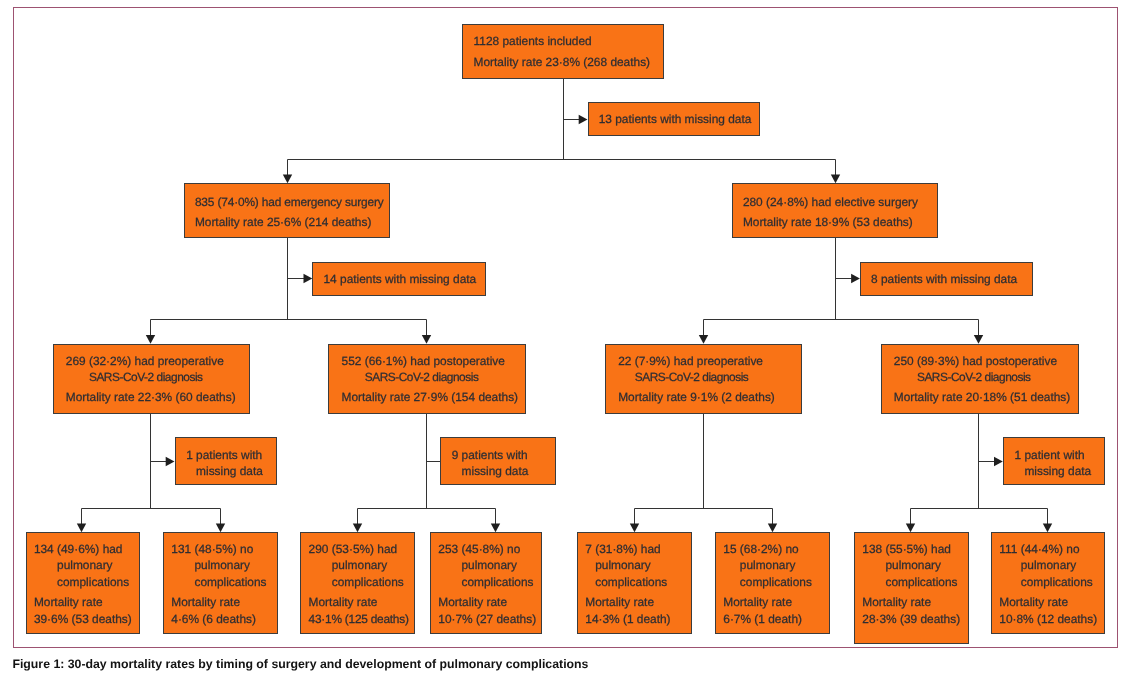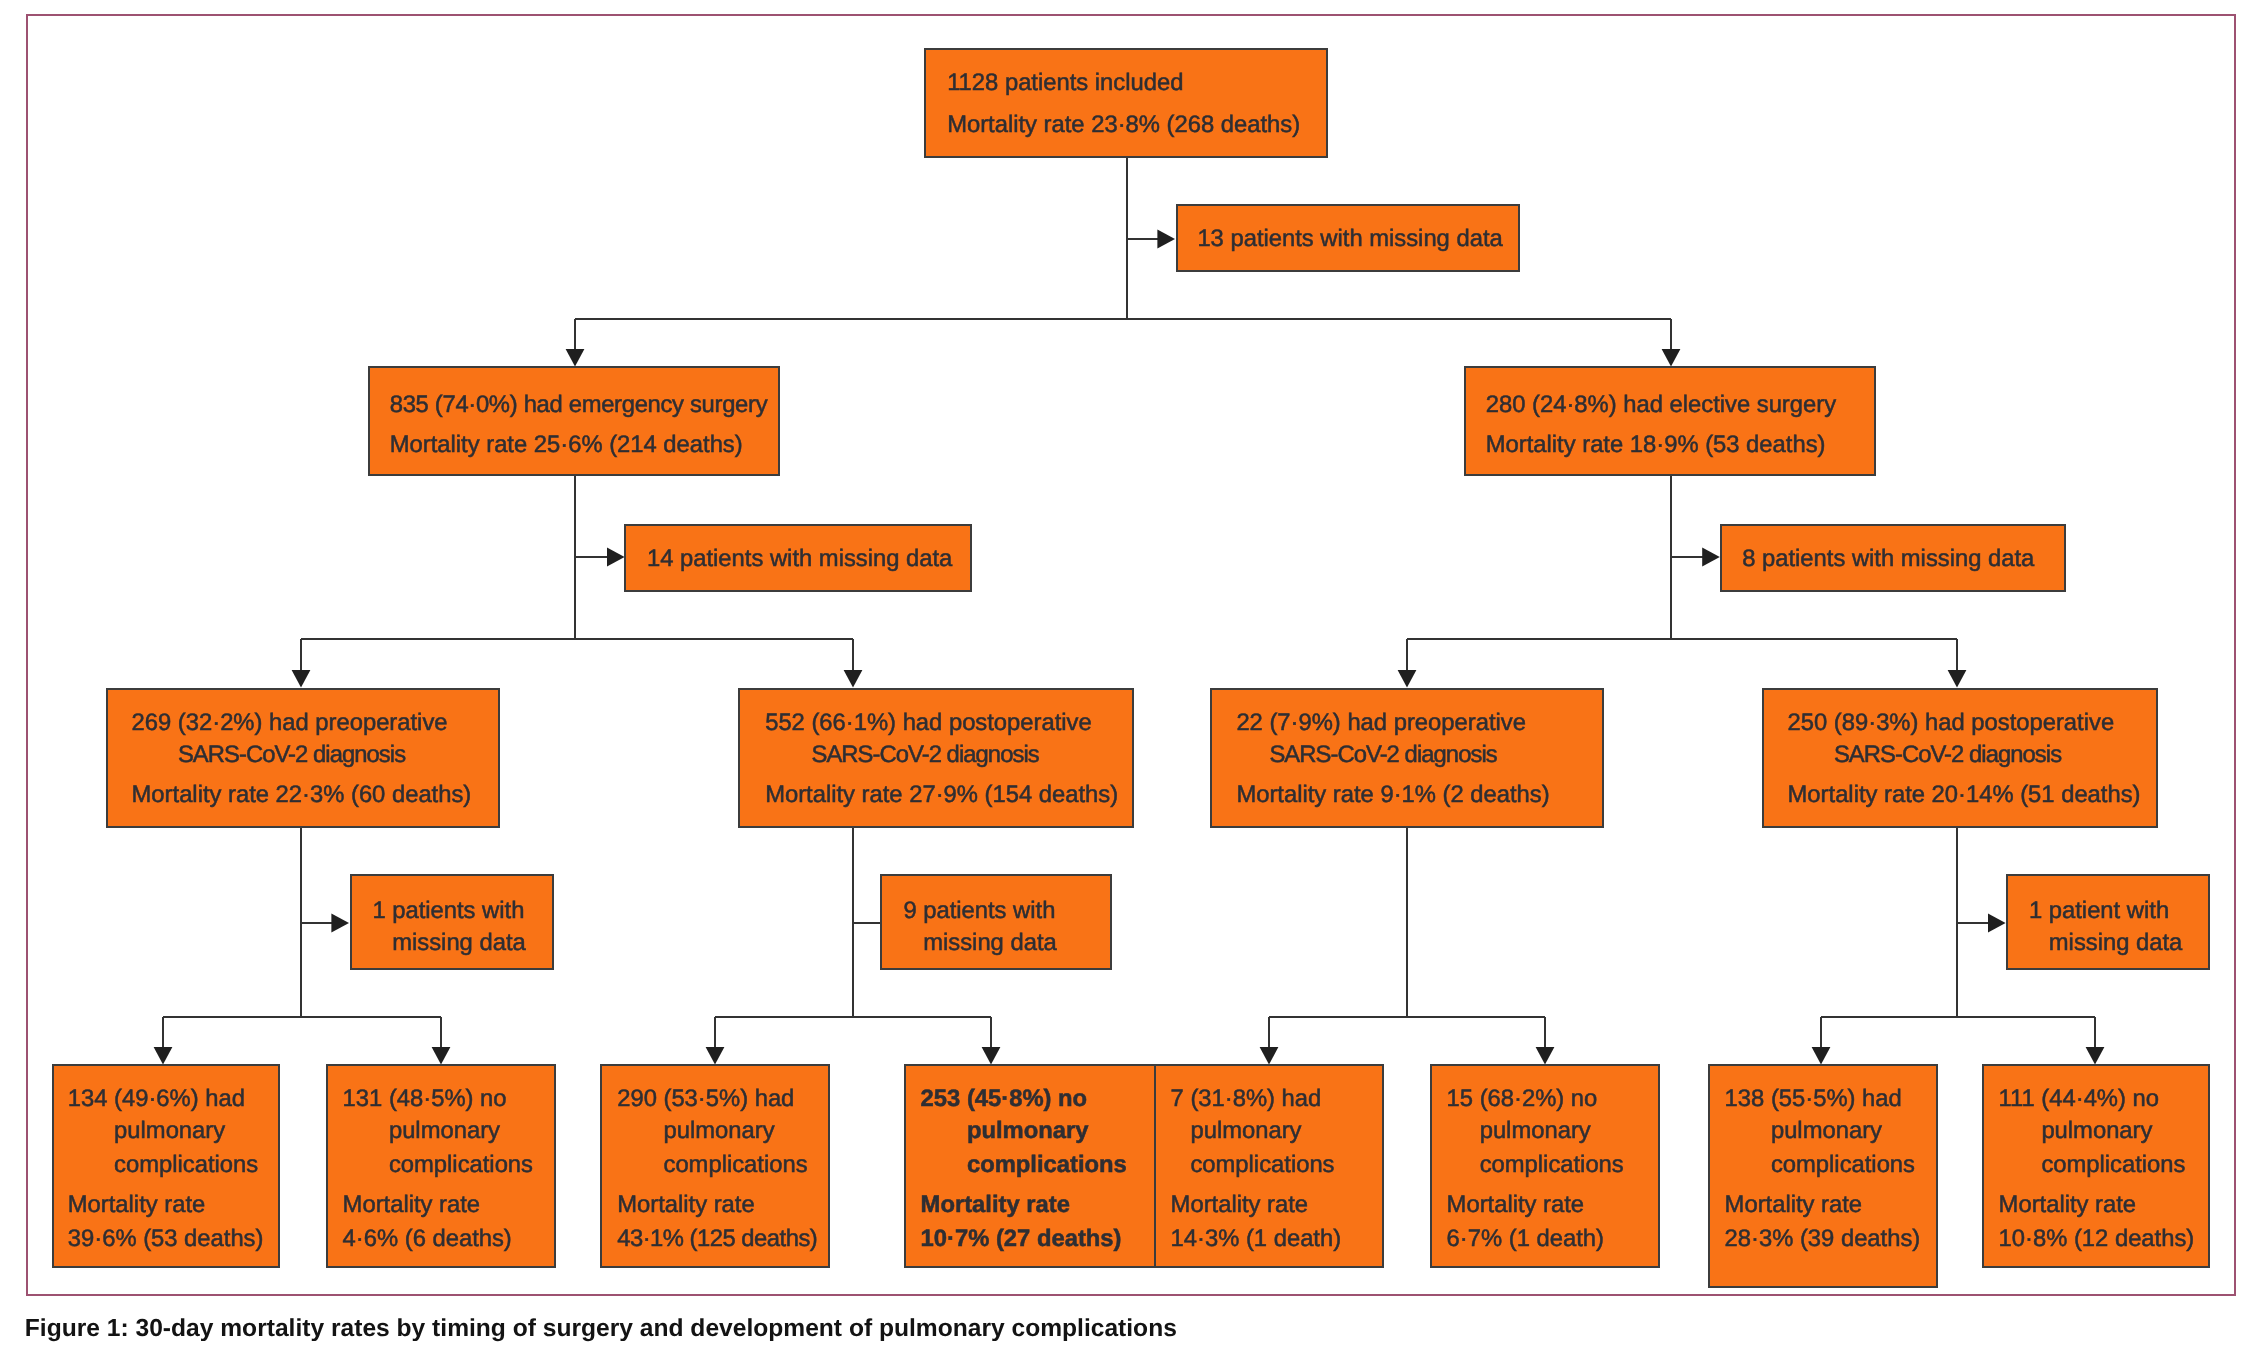--- a/index.html
+++ b/index.html
@@ -110,34 +110,34 @@
         <span class="ln" style="position: absolute; left: 10.2px; top: 8px;">14 patients with missing data</span>
       </div>
       <div class="node" style="left: 859.9px; top: 261.6px; width: 173.5px; height: 34.5px;">
         <span class="ln" style="position: absolute; left: 10.2px; top: 8px;">8 patients with missing data</span>
       </div>
       <div class="node" style="left: 52.6px; top: 343.8px; width: 197.7px; height: 70.6px;">
         <span class="ln" style="position: absolute; left: 12.2px; top: 8.2px;">269 (32·2%) had preoperative</span>
         <span class="ln" style="position: absolute; left: 35.3563px; top: 24.4px; letter-spacing: -0.465px;">SARS-CoV-2 diagnosis</span>
         <span class="ln" style="position: absolute; left: 12.2px; top: 44.4px;">Mortality rate 22·3% (60 deaths)</span>
       </div>
-      <div class="node" style="left: 328.4px; top: 344px; width: 197.3px; height: 70.3px; margin-left: 41px;">
+      <div class="node" style="left: 328.4px; top: 344px; width: 197.3px; height: 70.3px;">
         <span class="ln" style="position: absolute; left: 12.2px; top: 8.2px;">552 (66·1%) had postoperative</span>
         <span class="ln" style="position: absolute; left: 35.3563px; top: 24.4px; letter-spacing: -0.465px;">SARS-CoV-2 diagnosis</span>
         <span class="ln" style="position: absolute; left: 12.2px; top: 44.4px;">Mortality rate 27·9% (154 deaths)</span>
       </div>
       <div class="node" style="left: 605px; top: 343.9px; width: 197.3px; height: 70.3px;">
         <span class="ln" style="position: absolute; left: 12.2px; top: 8.2px;">22 (7·9%) had preoperative</span>
         <span class="ln" style="position: absolute; left: 28.7312px; top: 24.4px; letter-spacing: -0.465px;">SARS-CoV-2 diagnosis</span>
         <span class="ln" style="position: absolute; left: 12.2px; top: 44.4px;">Mortality rate 9·1% (2 deaths)</span>
       </div>
       <div class="node" style="left: 880.6px; top: 343.9px; width: 198px; height: 70.5px;">
         <span class="ln" style="position: absolute; left: 12.2px; top: 8.2px;">250 (89·3%) had postoperative</span>
         <span class="ln" style="position: absolute; left: 35.3563px; top: 24.4px; letter-spacing: -0.465px;">SARS-CoV-2 diagnosis</span>
-        <span class="ln" style="position: absolute; left: 12.2px; top: 44.4px;">Mortality rate 20·14% (51 deaths)</span>
+        <span class="ln" style="position: absolute; left: 12.2px; top: 44.4px;">Mortality rate 20·18% (51 deaths)</span>
       </div>
       <div class="node" style="left: 174.5px; top: 437.3px; width: 102.6px; height: 48.2px;">
         <span class="ln" style="position: absolute; left: 10.7px; top: 8.8px;">1 patients with</span>
         <span class="ln" style="position: absolute; left: 20.6219px; top: 25px;">missing data</span>
       </div>
       <div class="node" style="left: 440px; top: 437.3px; width: 116px; height: 48.2px;">
         <span class="ln" style="position: absolute; left: 10.7px; top: 8.8px;">9 patients with</span>
         <span class="ln" style="position: absolute; left: 20.6219px; top: 25px;">missing data</span>
       </div>
       <div class="node" style="left: 1002.8px; top: 437.3px; width: 102.1px; height: 48.2px;">
@@ -158,21 +158,21 @@
         <span class="ln" style="position: absolute; left: 7.3px; top: 61.3px;">Mortality rate</span>
         <span class="ln" style="position: absolute; left: 7.3px; top: 77.5px;">4·6% (6 deaths)</span>
       </div>
       <div class="node" style="left: 300.3px; top: 532.1px; width: 115.2px; height: 102px;">
         <span class="ln" style="position: absolute; left: 7.3px; top: 8.2px;">290 (53·5%) had</span>
         <span class="ln" style="position: absolute; left: 30.4563px; top: 24.4px;">pulmonary</span>
         <span class="ln" style="position: absolute; left: 30.4563px; top: 40.6px;">complications</span>
         <span class="ln" style="position: absolute; left: 7.3px; top: 61.3px;">Mortality rate</span>
         <span class="ln" style="position: absolute; left: 7.3px; top: 77.5px; letter-spacing: -0.244px;">43·1% (125 deaths)</span>
       </div>
-      <div class="node" style="left: 452px; top: 532.1px; width: 128px; height: 102px; font-weight: bold;">
+      <div class="node" style="left: 430px; top: 532.1px; width: 112px; height: 102px;">
         <span class="ln" style="position: absolute; left: 7.3px; top: 8.2px;">253 (45·8%) no</span>
         <span class="ln" style="position: absolute; left: 30.4563px; top: 24.4px;">pulmonary</span>
         <span class="ln" style="position: absolute; left: 30.4563px; top: 40.6px;">complications</span>
         <span class="ln" style="position: absolute; left: 7.3px; top: 61.3px;">Mortality rate</span>
         <span class="ln" style="position: absolute; left: 7.3px; top: 77.5px;">10·7% (27 deaths)</span>
       </div>
       <div class="node" style="left: 577px; top: 532.1px; width: 114.8px; height: 102px;">
         <span class="ln" style="position: absolute; left: 7.3px; top: 8.2px;">7 (31·8%) had</span>
         <span class="ln" style="position: absolute; left: 17.2219px; top: 24.4px;">pulmonary</span>
         <span class="ln" style="position: absolute; left: 17.2219px; top: 40.6px;">complications</span>

